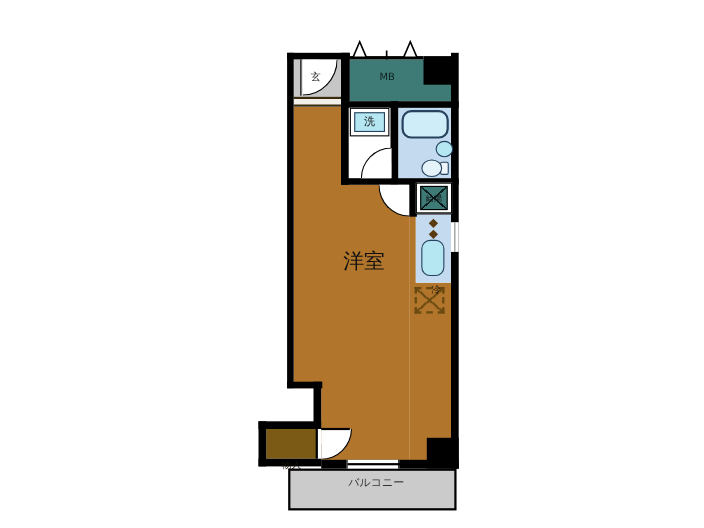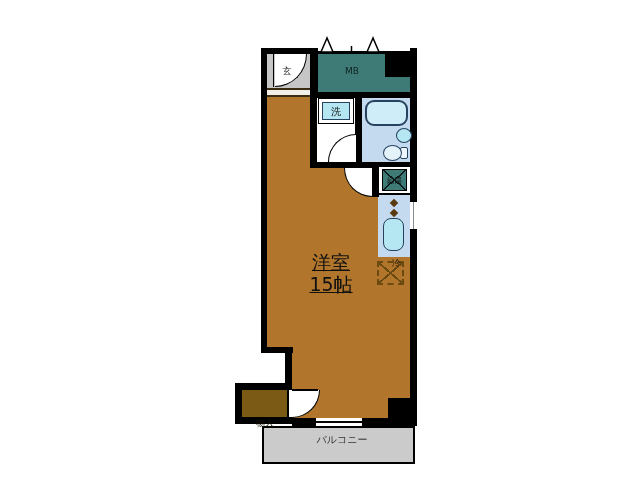--- a/index.html
+++ b/index.html
@@ -118,23 +118,22 @@
     <polygon points="58,2 52,16 64,16" fill="#ffffff" stroke="#000000" stroke-width="1.5"></polygon>
     <line x1="36.5" y1="10" x2="36.5" y2="18" stroke="#000000" stroke-width="1.5"></line>
   </svg>
 
   <div class="abs lbl" style="left:280px;top:66px;width:14px;font-size:9px;color:#222;">
     <span>玄</span>
   </div>
   <div class="abs lbl" style="left:340px;top:66px;width:24px;font-size:9px;color:#0e2220;">
     <span>MB</span>
   </div>
-  <div class="abs lbl" style="left:299px;top:252px;width:64px;font-size:19px;color:#101010;text-decoration:underline;">
+  <div class="abs lbl" style="left:299px;top:228px;width:64px;font-size:19px;color:#101010;">
     <div>洋室</div>
-    <div>15帖</div>
   </div>
   <div class="abs lbl" style="left:245px;top:418px;width:40px;font-size:9px;color:#151005;">
     <span>物入</span>
   </div>
   <div class="abs lbl" style="left:310px;top:434px;width:64px;font-size:10px;color:#333;">
     <span>バルコニー</span>
   </div>
 
 </div>
 

